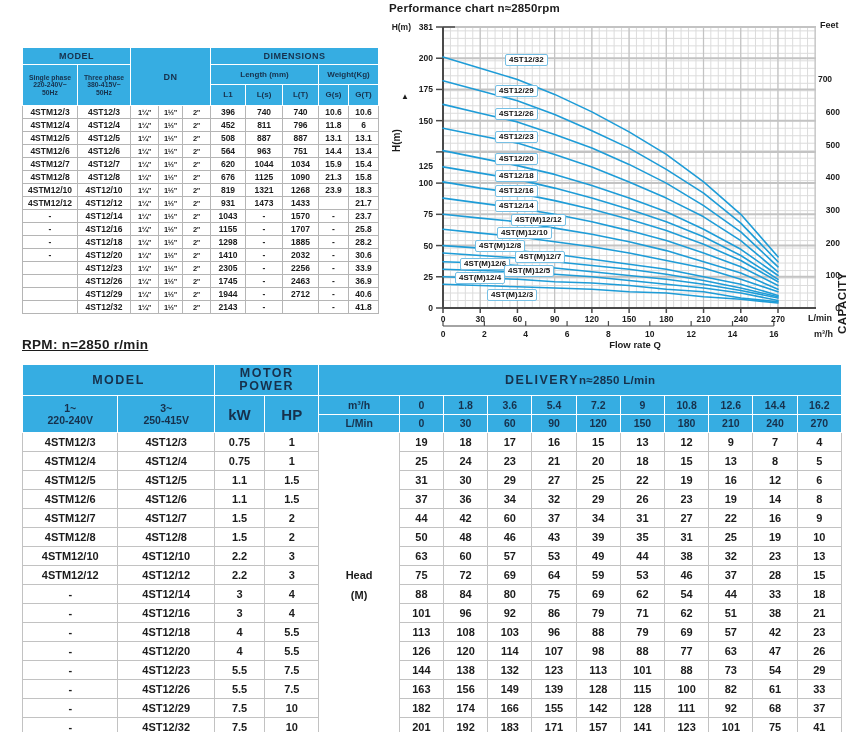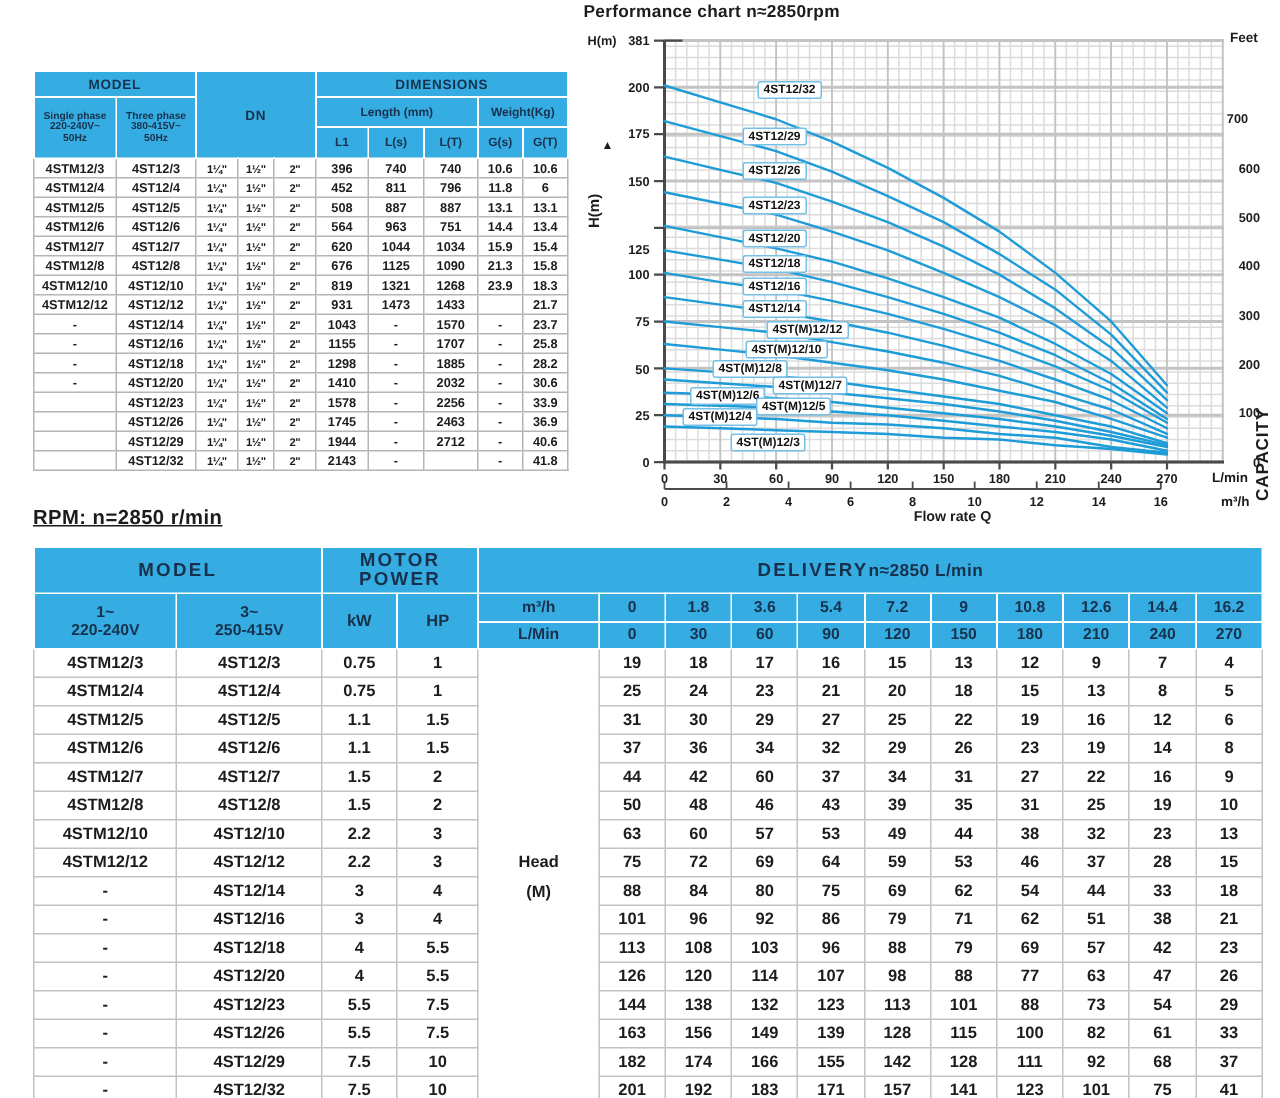--- a/index.html
+++ b/index.html
@@ -12,21 +12,21 @@
   .dim th,.dim td{padding:0;text-align:center;vertical-align:middle;overflow:hidden;}
   .hdr{background:#36ADE2;color:#17314c;border:1px solid #ffffff;}
   .dim .hdr{font-size:9px;letter-spacing:0.5px;}
   .dim .hdr.small{font-size:6.8px;line-height:7.6px;letter-spacing:0;}
   .dim .hdr.sub{font-size:8px;letter-spacing:0;}
   .cell{border:1px solid #b5b5b5;background:#fff;font-size:8.5px;}
   .dim td.dncell{font-size:7.5px;letter-spacing:-0.3px;}
   .dim tbody tr{height:13px;}
   .perf{width:820px;border:1px solid #8c8c8c;}
   .perf th,.perf td{padding:0;text-align:center;vertical-align:middle;overflow:hidden;}
-  .perf .hdr{font-size:11px;}
+  .perf .hdr{font-size:15px;}
   .perf .big{font-size:12.5px;letter-spacing:1.5px;}
   .perf .two{font-size:10.5px;line-height:12px;letter-spacing:0;}
   .perf tbody td{border:1px solid #c2c2c2;font-size:11px;height:18px;}
   .perf .numrow{font-size:10.5px;height:16px;}
   .headcell{font-size:11.5px;line-height:20px;}
   .delivrow{text-align:left;}
   
   #chart{left:385px;top:0;width:468px;height:354px;}
   #chart .lab{position:absolute;font-size:8.5px;color:#1c1c1c;white-space:nowrap;}
   #chart .ticklab{width:40px;text-align:right;}
@@ -229,21 +229,21 @@
             <td class="cell">2032</td>
             <td class="cell">-</td>
             <td class="cell">30.6</td>
           </tr>
           <tr>
             <td class="cell"></td>
             <td class="cell">4ST12/23</td>
             <td class="cell dncell">1¼"</td>
             <td class="cell dncell">1½"</td>
             <td class="cell dncell">2"</td>
-            <td class="cell">1578</td>
+            <td class="cell">2305</td>
             <td class="cell">-</td>
             <td class="cell">2256</td>
             <td class="cell">-</td>
             <td class="cell">33.9</td>
           </tr>
           <tr>
             <td class="cell"></td>
             <td class="cell">4ST12/26</td>
             <td class="cell dncell">1¼"</td>
             <td class="cell dncell">1½"</td>

